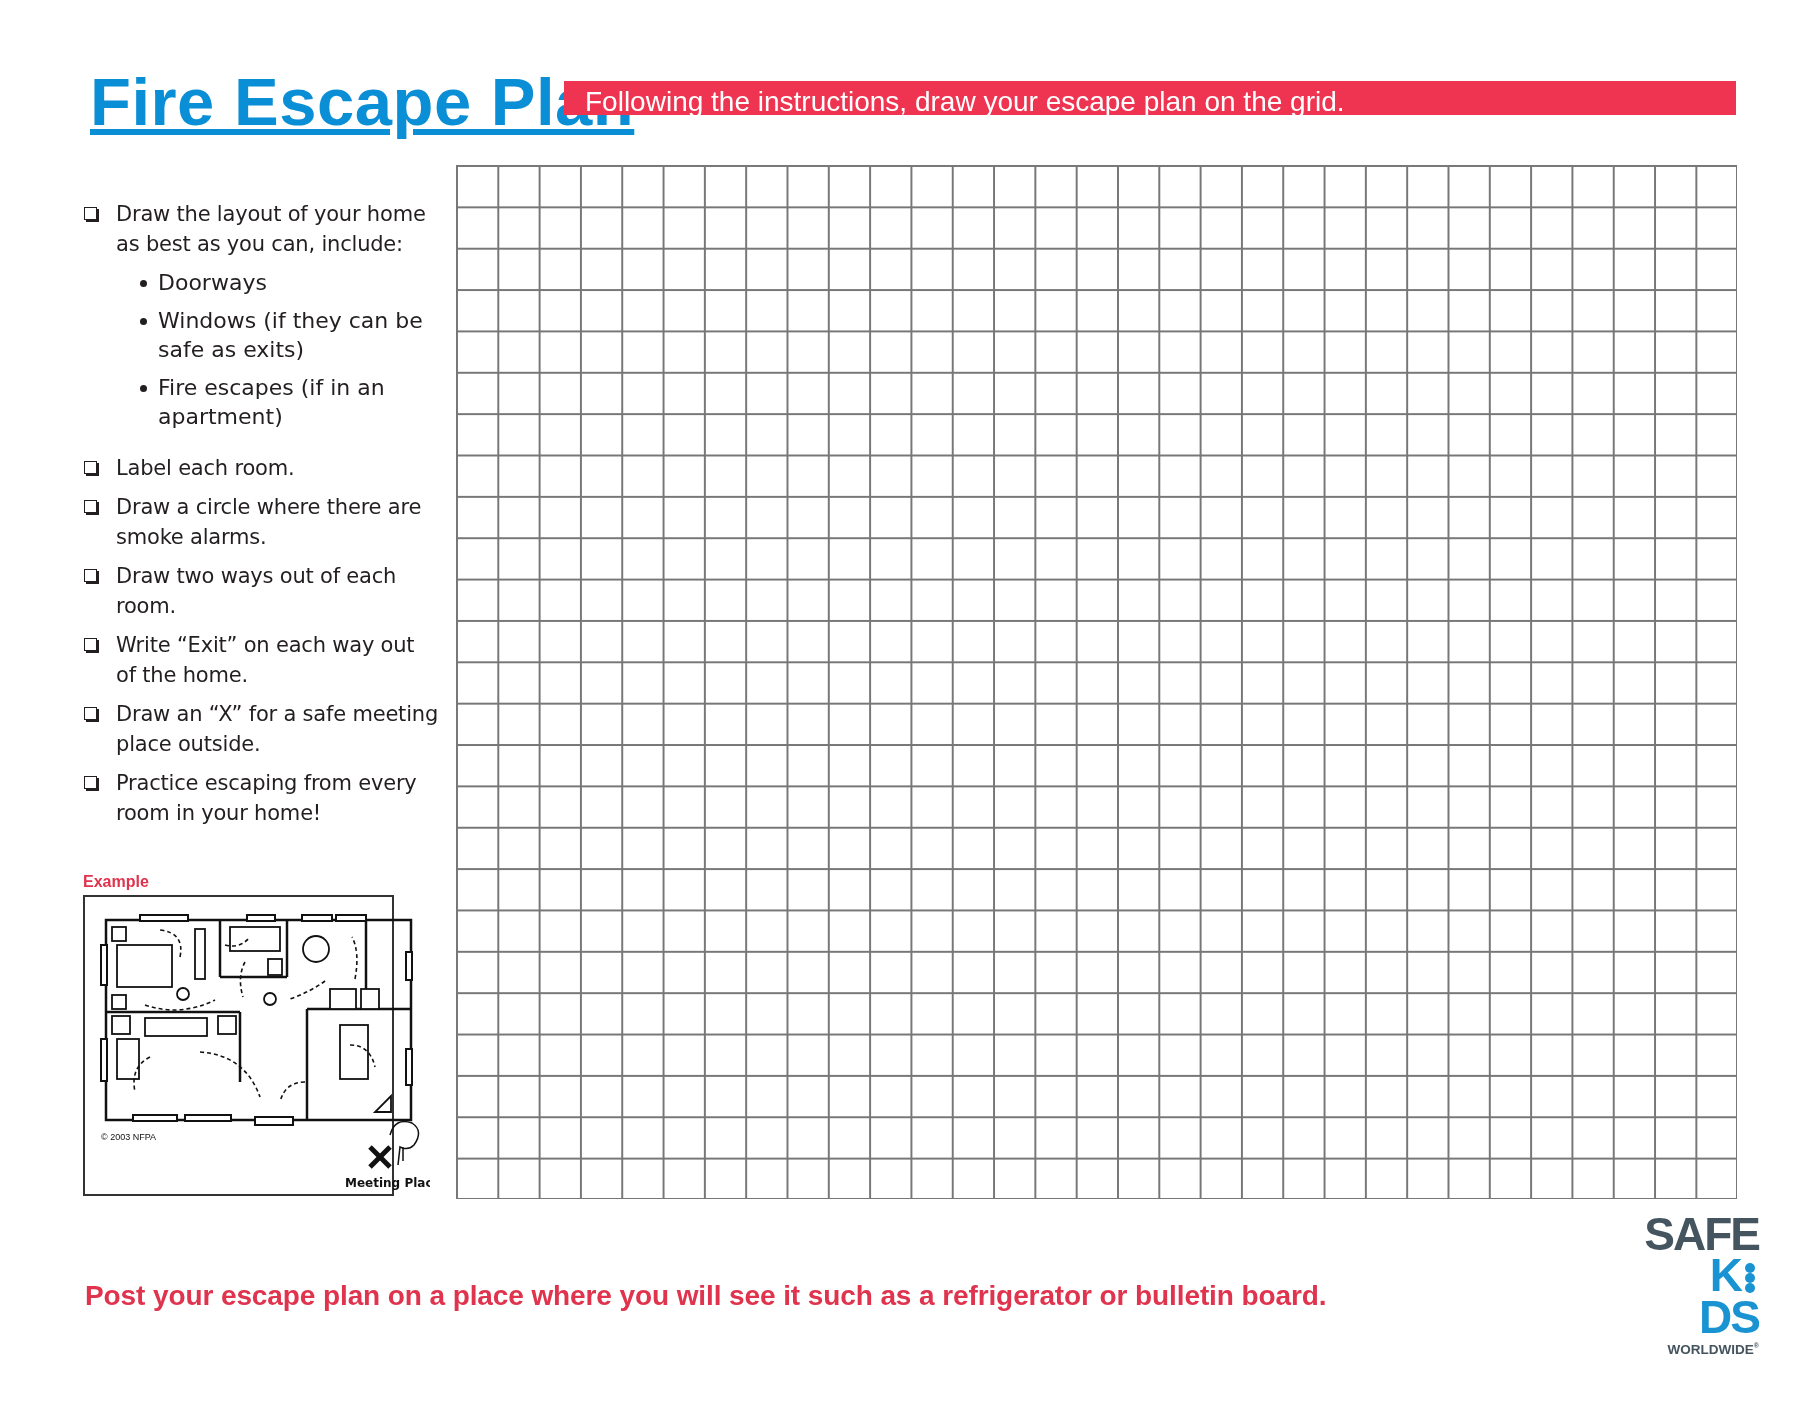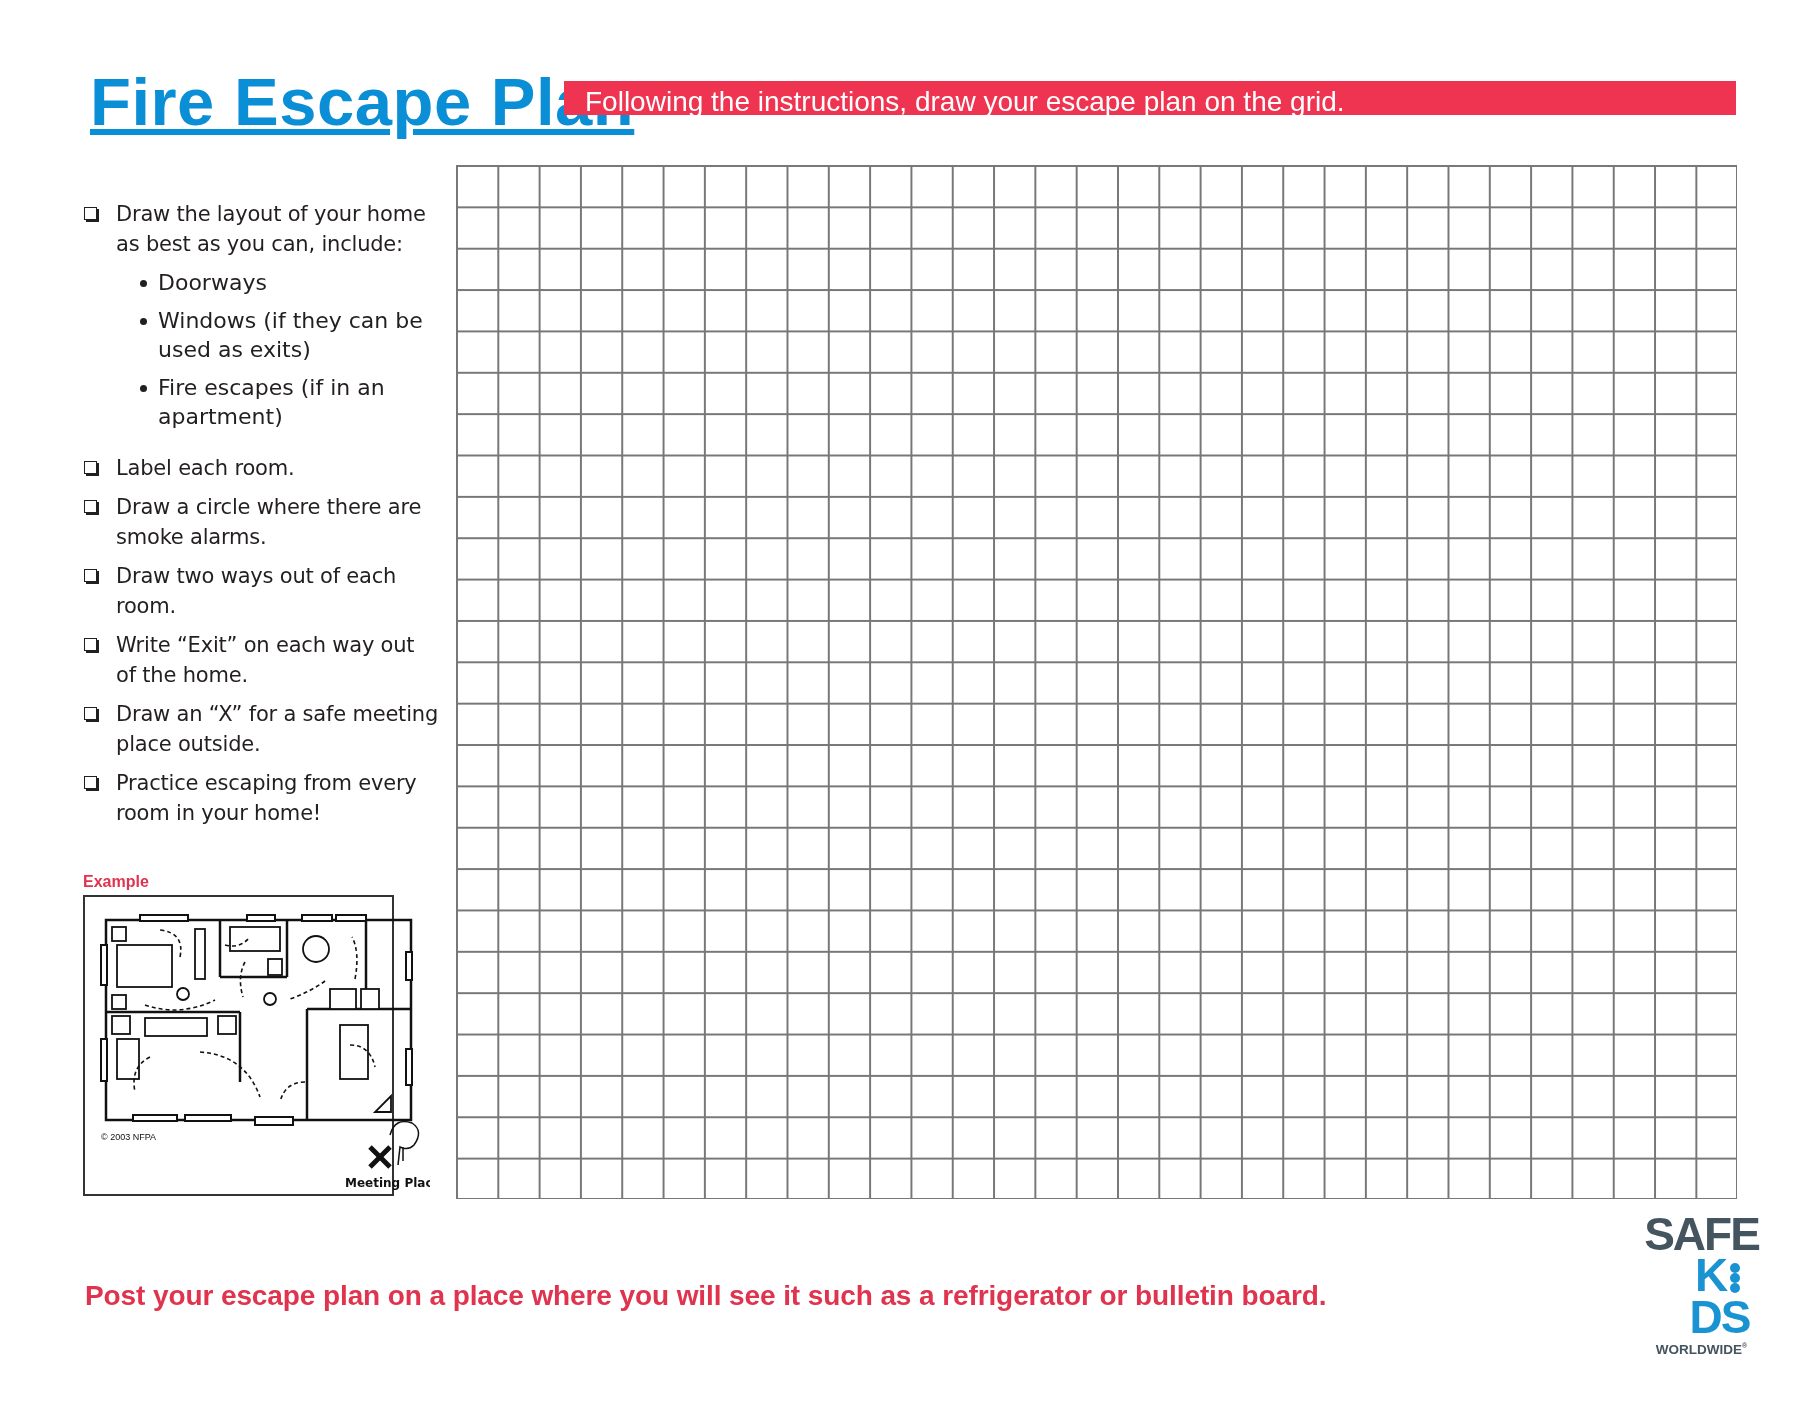--- a/index.html
+++ b/index.html
@@ -16,21 +16,21 @@
   .instructions .text { font-size: 21px; letter-spacing: -0.2px; }
   .example-label { position: absolute; left: 83px; top: 873px; font-size: 16px; font-weight: bold; color: #e0334d; }
   .example-box { position: absolute; left: 83px; top: 895px; width: 311px; height: 301px; border: 2px solid #333; box-sizing: border-box; background: #fff; }
   .grid { position: absolute; left: 456px; top: 165px; width: 1281px; height: 1034px; border: 1.5px solid #777; box-sizing: border-box;
     background-image:
       linear-gradient(to right, #777 1.5px, transparent 1.5px),
       linear-gradient(to bottom, #777 1.5px, transparent 1.5px);
     background-size: 41.32px 41.36px;
     background-position: -1px -1px; }
   .footer { position: absolute; left: 85px; top: 1280px; font-size: 28px; color: #e0334d; white-space: nowrap; font-weight: bold; letter-spacing: -0.1px; }
-  .logo { position: absolute; left: 1644px; top: 1214px; width: 115px; text-align: center; }
+  .logo { position: absolute; left: 1644px; top: 1214px; width: 115px; text-align: right; }
   .logo .safe { font-size: 46px; font-weight: bold; color: #455560; line-height: 40px; letter-spacing: -2px; display: block; }
   .logo .kids { font-size: 46px; font-weight: bold; color: #1a93d3; line-height: 42px; letter-spacing: -2px; display: block; position: relative; margin-left: 36px; }
   .logo .kids .dots { display: inline-block; width: 14px; height: 34px; position: relative; margin: 0 2px; vertical-align: -2px; }
   .logo .kids .dots i { position: absolute; left: 2px; width: 10px; height: 10px; border-radius: 50%; background: #1a93d3; }
   .logo .ww { font-size: 13.5px; font-weight: bold; color: #455560; display: block; line-height: 16px; letter-spacing: 0px; }
   .logo .ww sup { font-size: 7px; }
 </style>
 </head>
 <body>
 
@@ -39,21 +39,21 @@
 <div class="banner">
   <div class="banner-text">Following the instructions, draw your escape plan on the grid.</div>
 </div>
 
 <div class="instructions">
   <div class="item">
     <span class="checkbox"></span>
     <span class="text">Draw the layout of your home as best as you can, include:</span>
     <ul class="sub">
       <li><span>Doorways</span></li>
-      <li><span>Windows (if they can be used as exits)</span></li>
+      <li><span>Windows (if they can be safe as exits)</span></li>
       <li><span>Fire escapes (if in an apartment)</span></li>
     </ul>
   </div>
   <div class="item">
     <span class="checkbox"></span>
   </div>
   <div class="item">
     <span class="checkbox"></span>
     <span class="text">Label each room.</span>
   </div>

